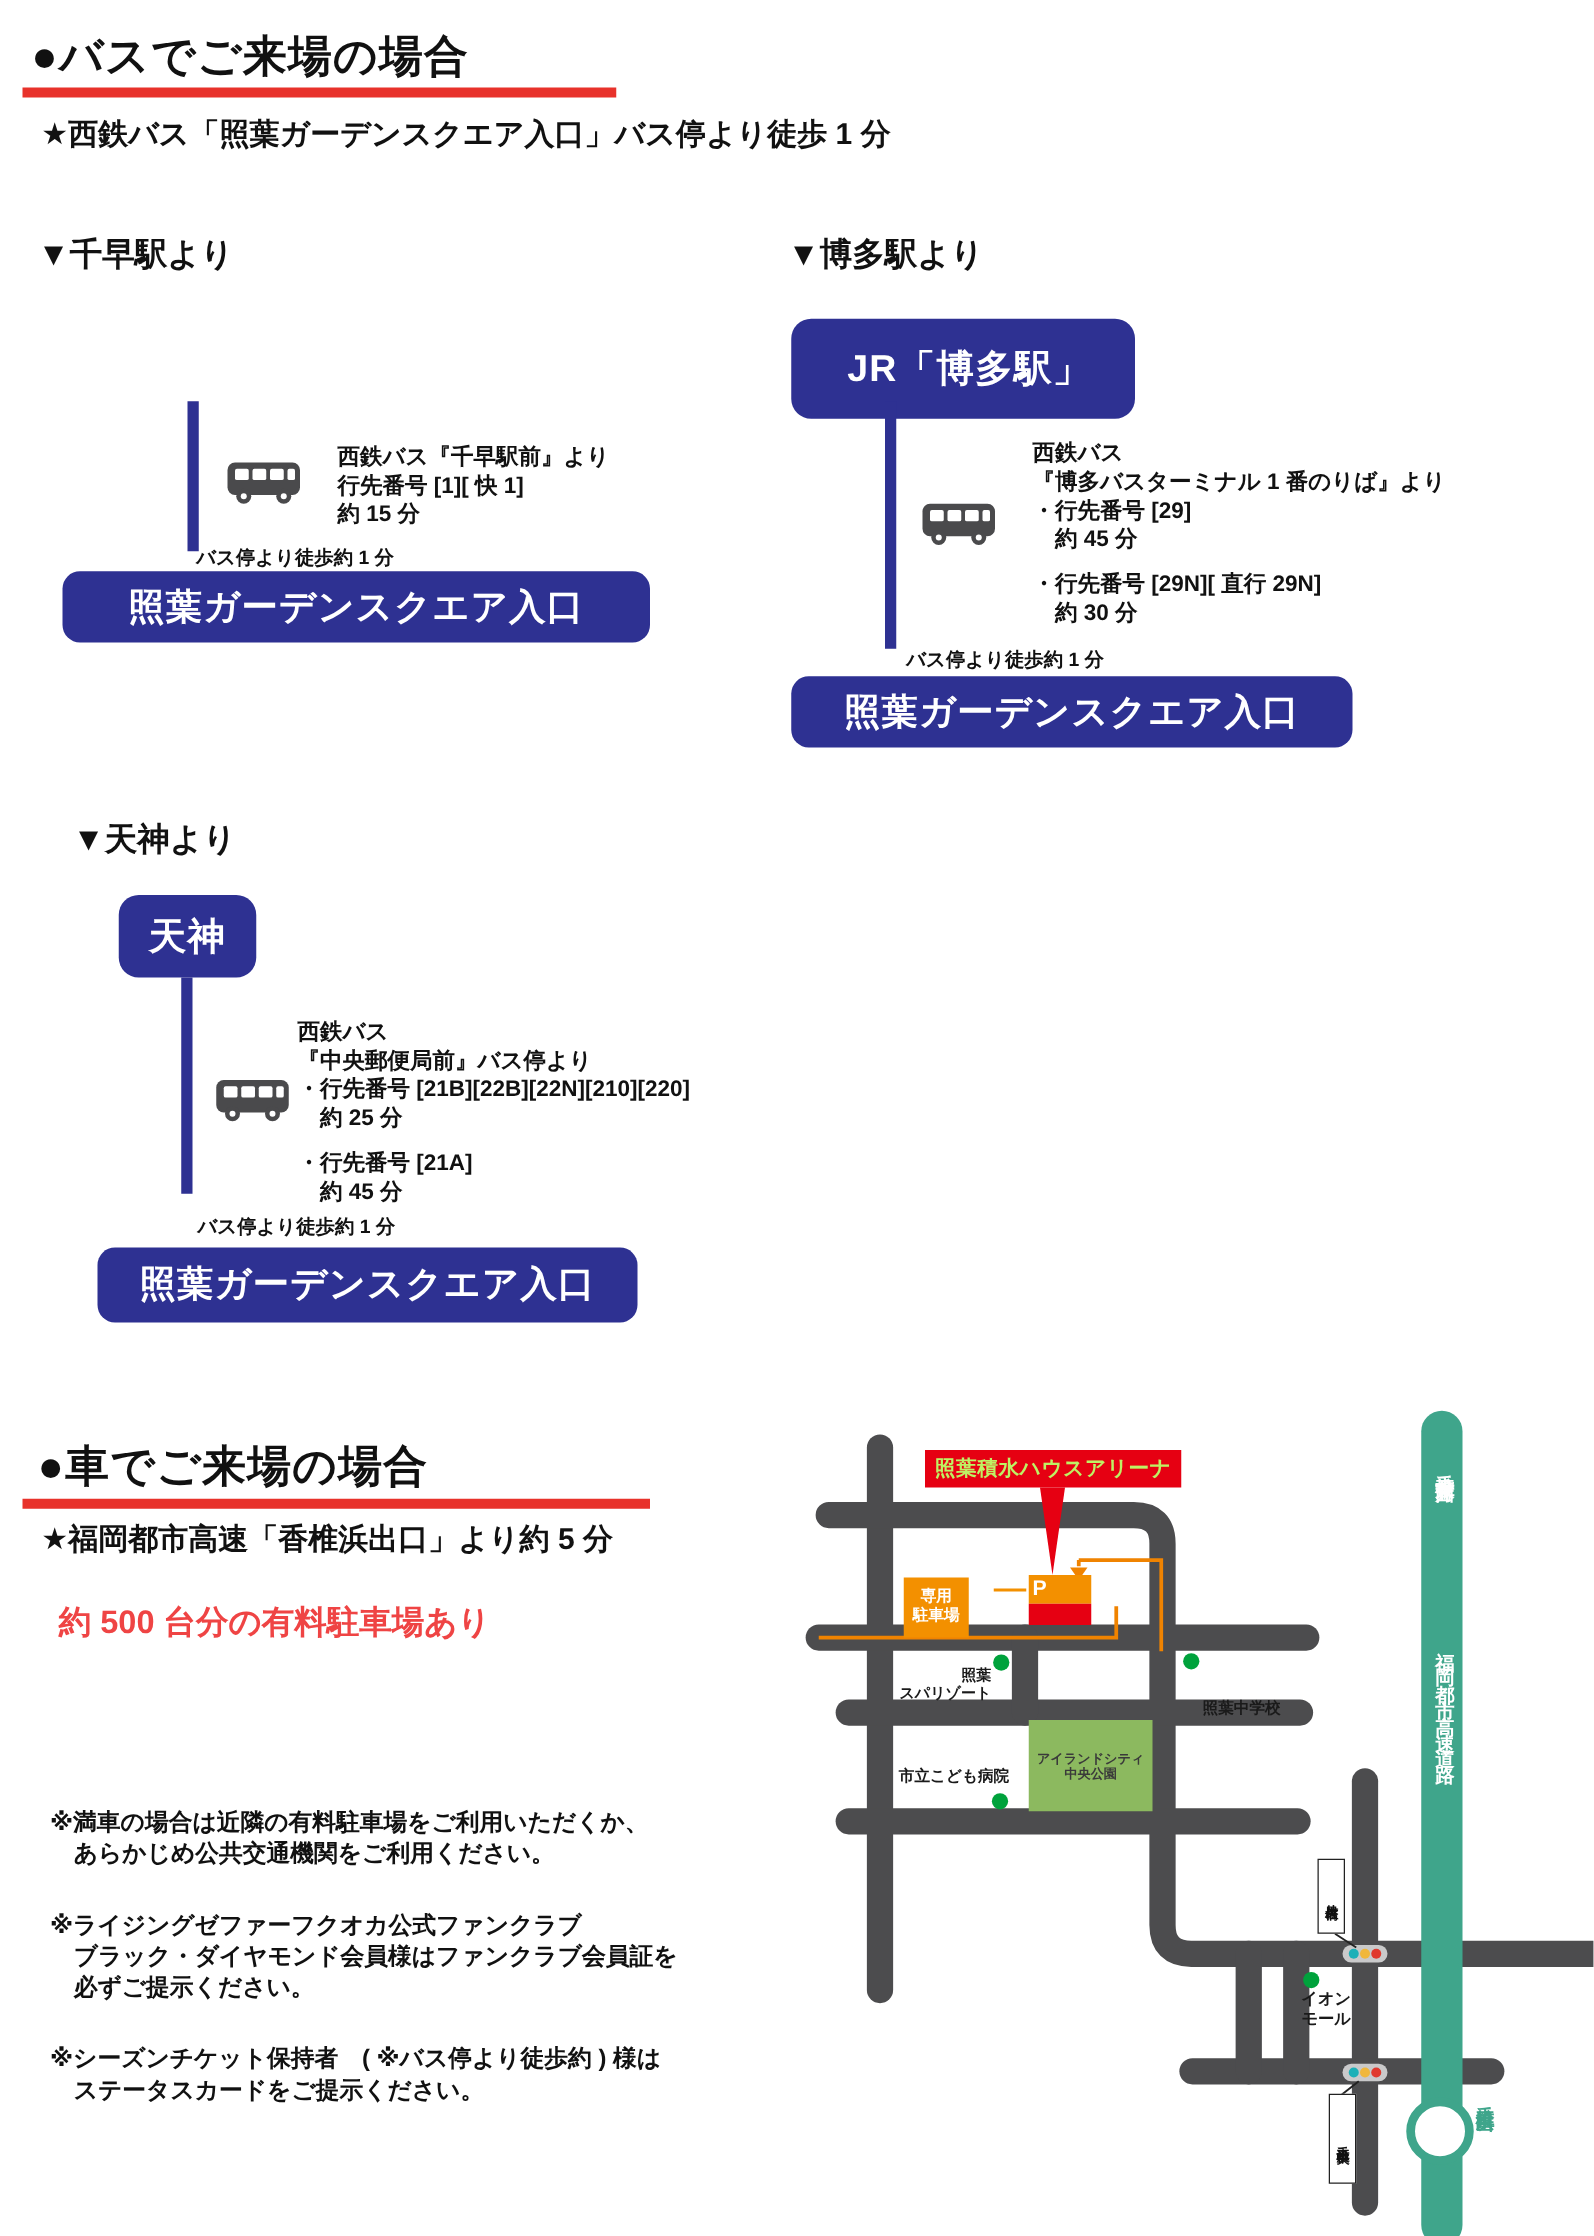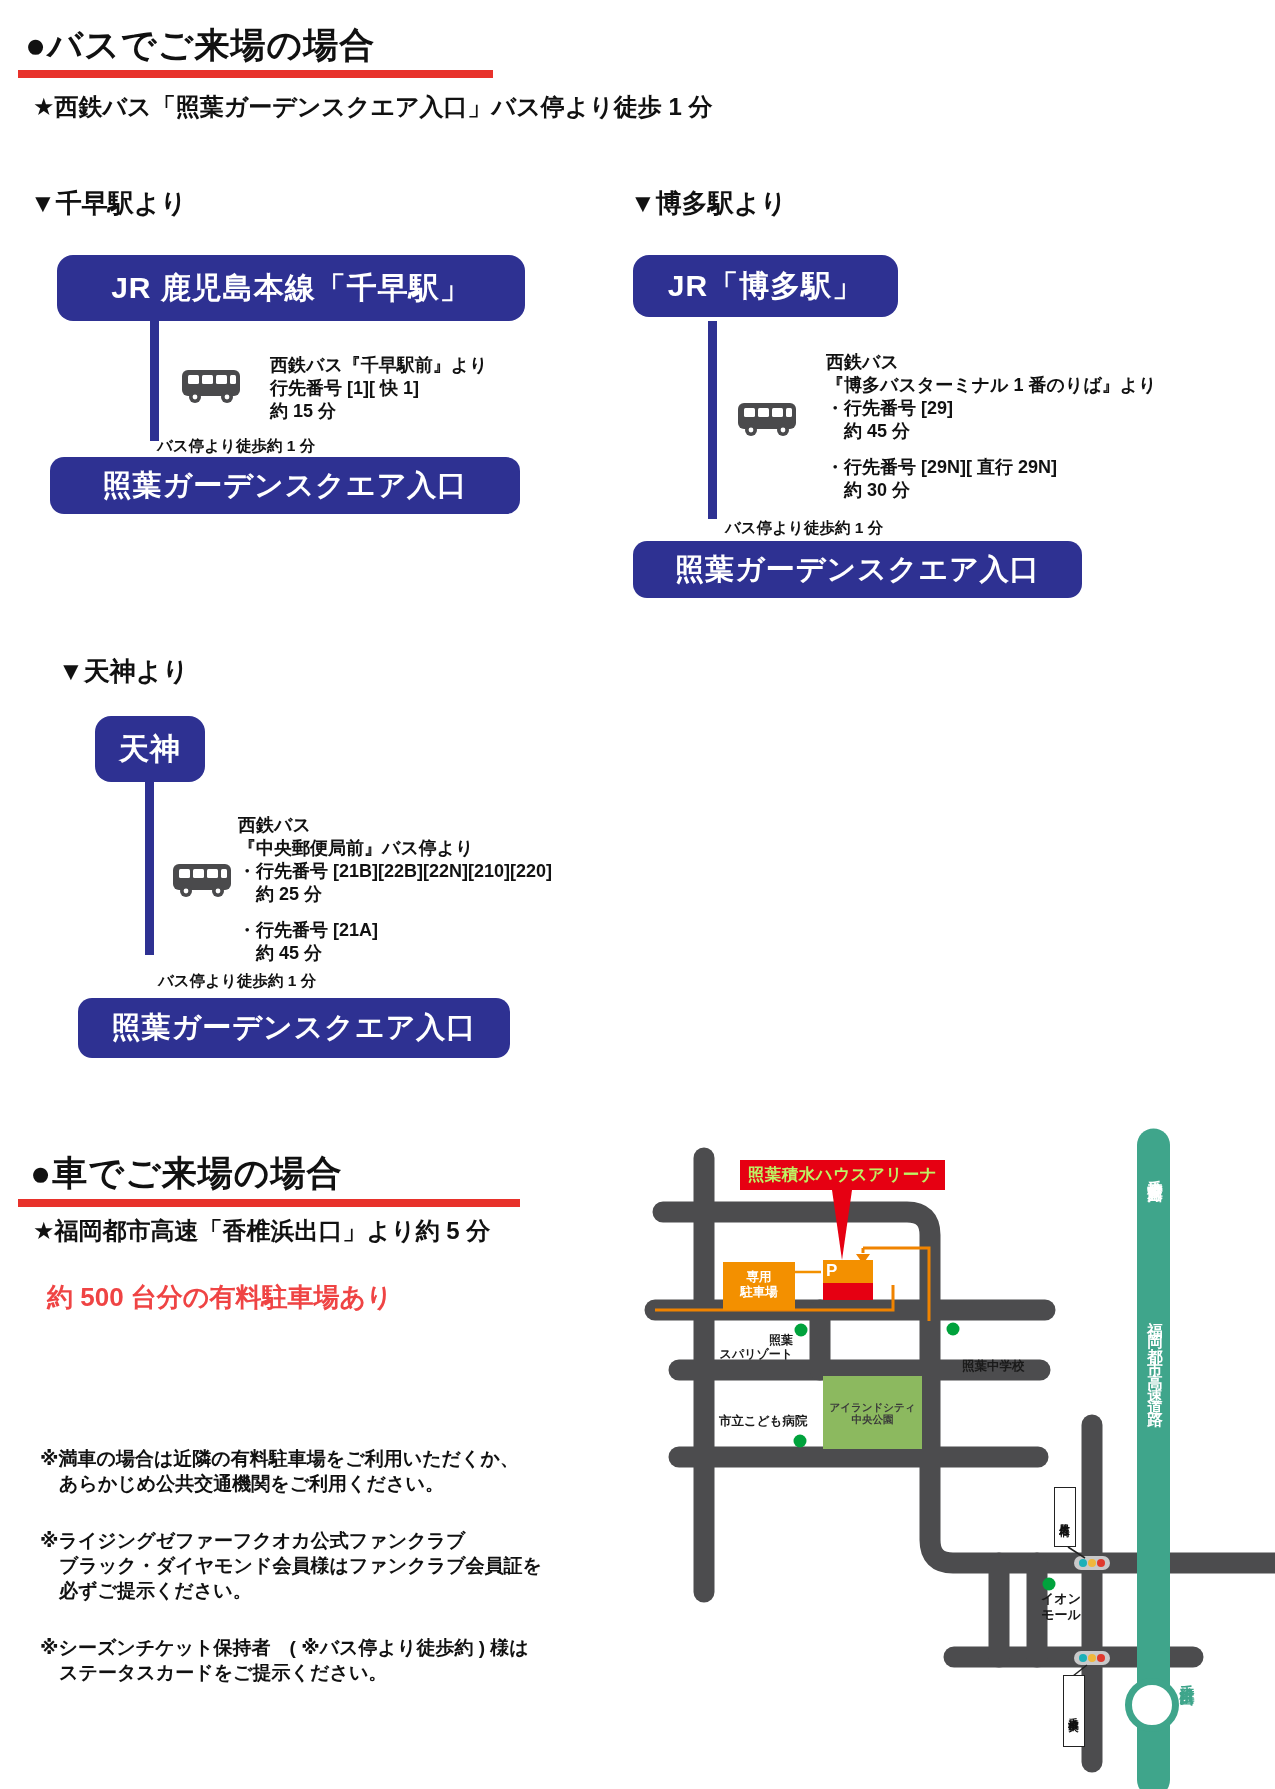--- a/index.html
+++ b/index.html
@@ -32,23 +32,20 @@
 </head>
 <body>
 
 <div class="page">
 
   <div class="abs h1" style="left:25px;top:22px;">●バスでご来場の場合</div>
   <div class="redbar" style="left:18px;top:70px;width:475px;height:8px;"></div>
   <div class="abs star" style="left:33px;top:91px;">★西鉄バス「照葉ガーデンスクエア入口」バス停より徒歩 1 分</div>
 
   <div class="abs arealabel" style="left:30px;top:186px;">▼千早駅より</div>
-  <div class="navybox" style="left:57px;top:255px;width:468px;height:66px;">
-      <span>JR 鹿児島本線「千早駅」</span>
-    </div>
   <div class="vline" style="left:150px;top:321px;width:9px;height:120px;"></div>
   <div class="abs" style="left:181px;top:366px;">
     <svg width="60" height="38" viewBox="0 0 60 38">
         <rect x="1" y="4" width="58" height="26" rx="6" fill="#4a4a4c"></rect>
         <rect x="7" y="9" width="11" height="9" rx="1.5" fill="#fff"></rect>
         <rect x="21" y="9" width="11" height="9" rx="1.5" fill="#fff"></rect>
         <rect x="35" y="9" width="11" height="9" rx="1.5" fill="#fff"></rect>
         <rect x="49" y="9" width="6" height="9" rx="1.5" fill="#fff"></rect>
         <circle cx="14" cy="31" r="6" fill="#4a4a4c"></circle>
         <circle cx="14" cy="31" r="2.4" fill="#fff"></circle>
@@ -60,21 +57,21 @@
     <div>西鉄バス『千早駅前』より</div>
     <div>行先番号 [1][ 快 1]</div>
     <div>約 15 分</div>
   </div>
   <div class="abs walk" style="left:157px;top:436px;">バス停より徒歩約 1 分</div>
   <div class="navybox destbox" style="left:50px;top:457px;width:470px;height:57px;">
       <span>照葉ガーデンスクエア入口</span>
     </div>
 
   <div class="abs arealabel" style="left:630px;top:186px;">▼博多駅より</div>
-  <div class="navybox" style="left:633px;top:255px;width:265px;height:62px;">
+  <div class="navybox" style="left:633px;top:255px;width:265px;height:80px;padding-left:10px;">
       <span>JR「博多駅」</span>
     </div>
   <div class="vline" style="left:708px;top:321px;width:9px;height:198px;"></div>
   <div class="abs" style="left:737px;top:399px;">
     <svg width="60" height="38" viewBox="0 0 60 38">
         <rect x="1" y="4" width="58" height="26" rx="6" fill="#4a4a4c"></rect>
         <rect x="7" y="9" width="11" height="9" rx="1.5" fill="#fff"></rect>
         <rect x="21" y="9" width="11" height="9" rx="1.5" fill="#fff"></rect>
         <rect x="35" y="9" width="11" height="9" rx="1.5" fill="#fff"></rect>
         <rect x="49" y="9" width="6" height="9" rx="1.5" fill="#fff"></rect>
@@ -193,21 +190,21 @@
           <circle cx="516" cy="649" r="4" fill="#e0392e"></circle>
       </g>
       <line x1="483" y1="538" x2="500" y2="549" stroke="#222" stroke-width="1.5"></line>
       <line x1="488" y1="667" x2="502" y2="656" stroke="#222" stroke-width="1.5"></line>
     </svg>
 
     <div class="arenalbl" style="left:155px;top:151px;width:205px;height:30px;">
         <span>照葉積水ハウスアリーナ</span>
       </div>
     <div class="lbl" style="left:241px;top:252px;color:#fff;font-size:17px;">P</div>
-    <div class="orangebox" style="left:138px;top:253px;width:72px;height:48px;">
+    <div class="orangebox" style="left:138px;top:253px;width:52px;height:48px;">
       <div>専用</div>
       <div>駐車場</div>
     </div>
     <div class="lbl" style="left:238px;top:392px;width:99px;text-align:center;font-size:10.5px;line-height:12px;color:#3a3a3a;">
       <div>アイランドシティ</div>
       <div>中央公園</div>
     </div>
     <div class="lbl" style="left:118px;top:325px;width:90px;text-align:right;font-size:12px;line-height:13.5px;">
       <div>照葉</div>
       <div>スパリゾート</div>

